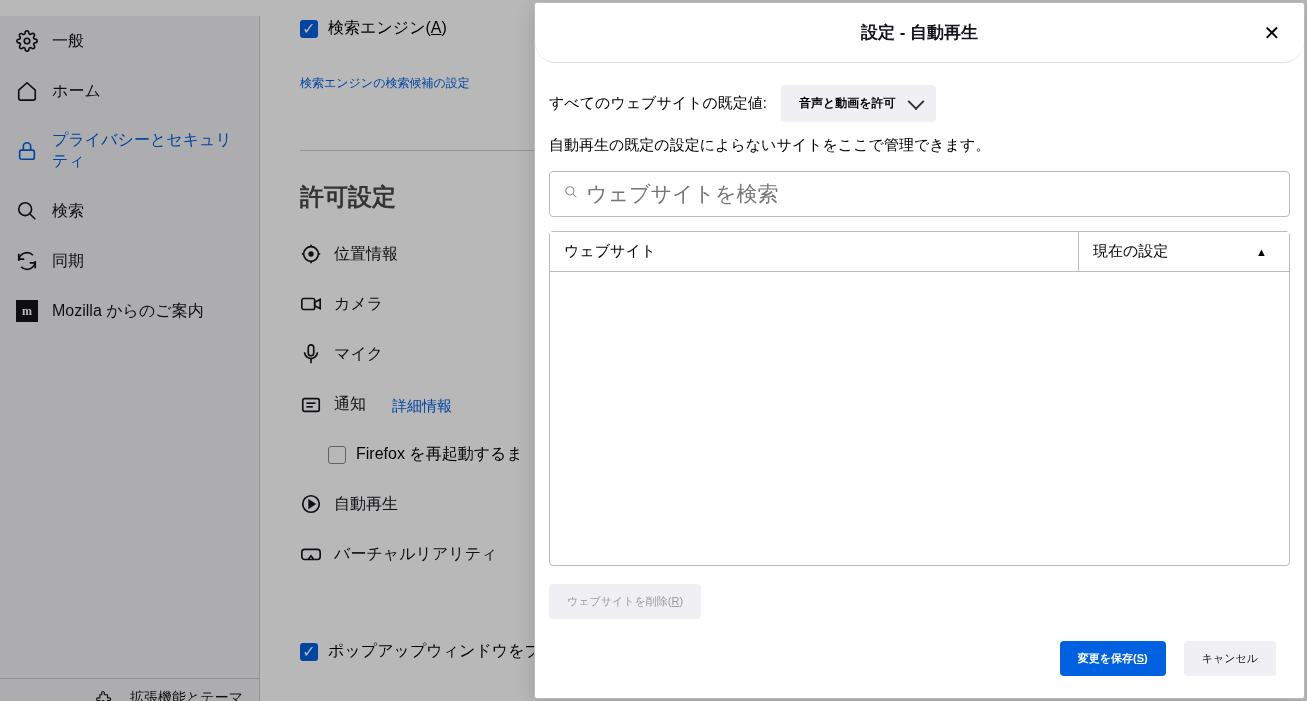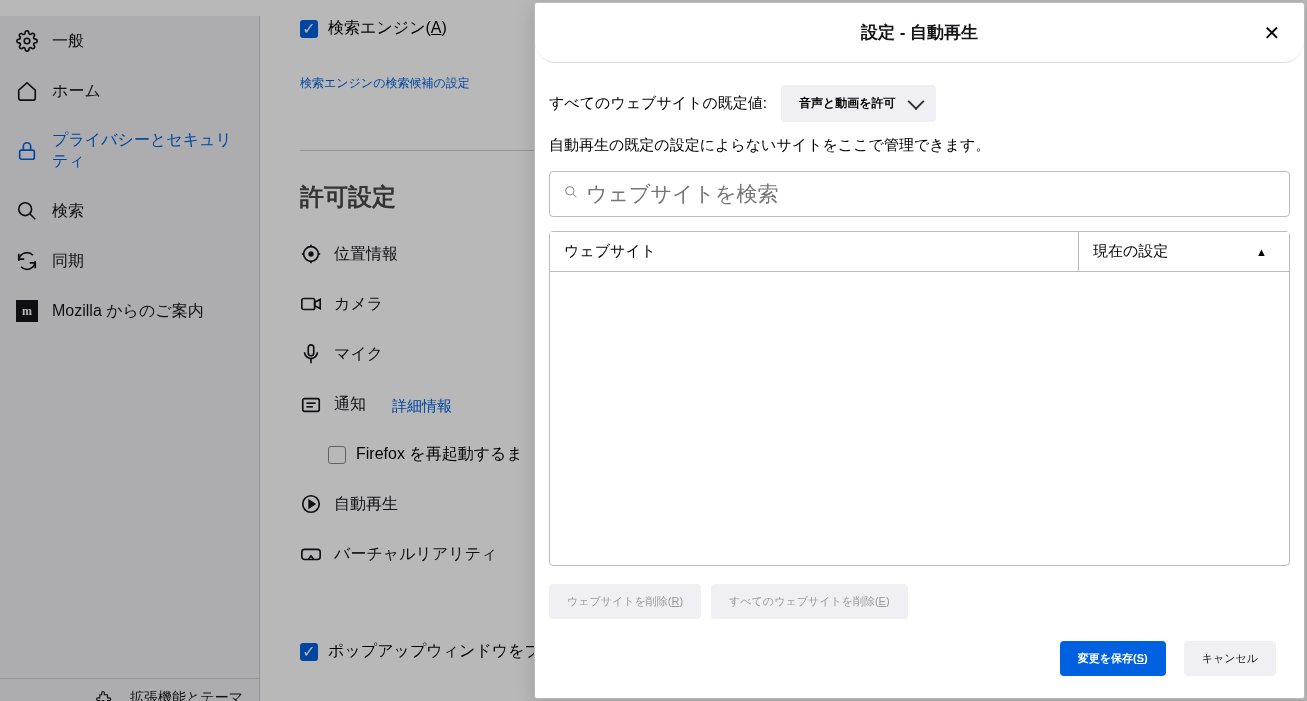--- a/index.html
+++ b/index.html
@@ -232,20 +232,19 @@
         <div class="col col-site">ウェブサイト</div>
         <div class="col col-status">
           <span>現在の設定</span>
           <span class="sort-arrow">▲</span>
         </div>
       </div>
       <div class="table-body"></div>
     </div>
     <div class="btn-row">
       <button class="btn disabled"><span>ウェブサイトを削除(</span><span class="underline">R</span><span>)</span></button>
-      <button class="btn disabled"><span>すべてのウェブサイトを削除(</span><span class="underline">E</span><span>)</span></button>
     </div>
   </div>
   <div class="dialog-footer">
     <button class="btn primary"><span>変更を保存(</span><span class="underline">S</span><span>)</span></button>
     <button class="btn">キャンセル</button>
   </div>
 </div>
 
 </body></html>

